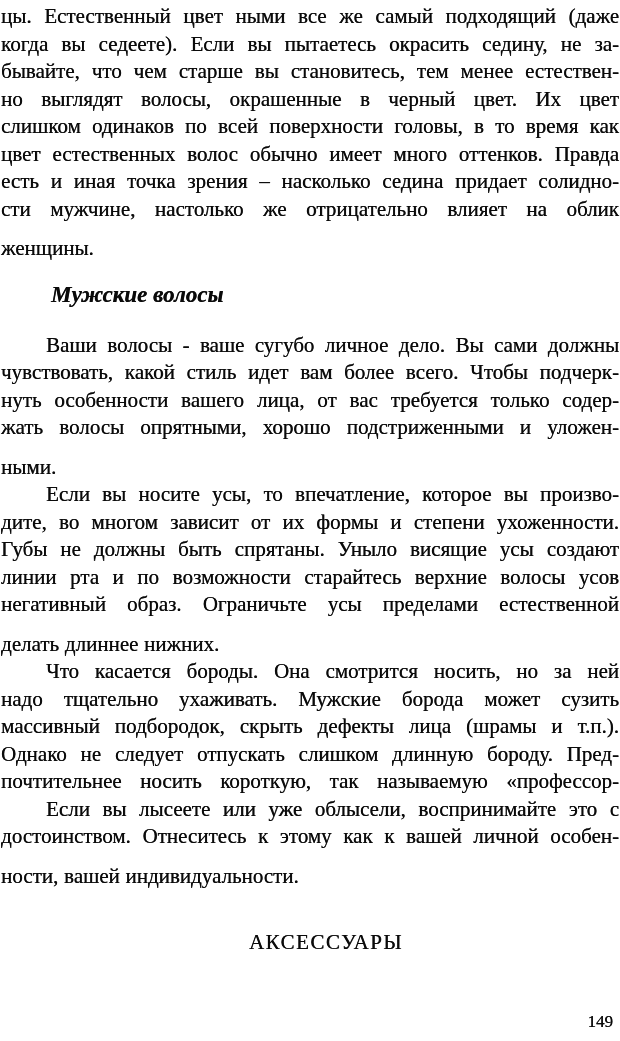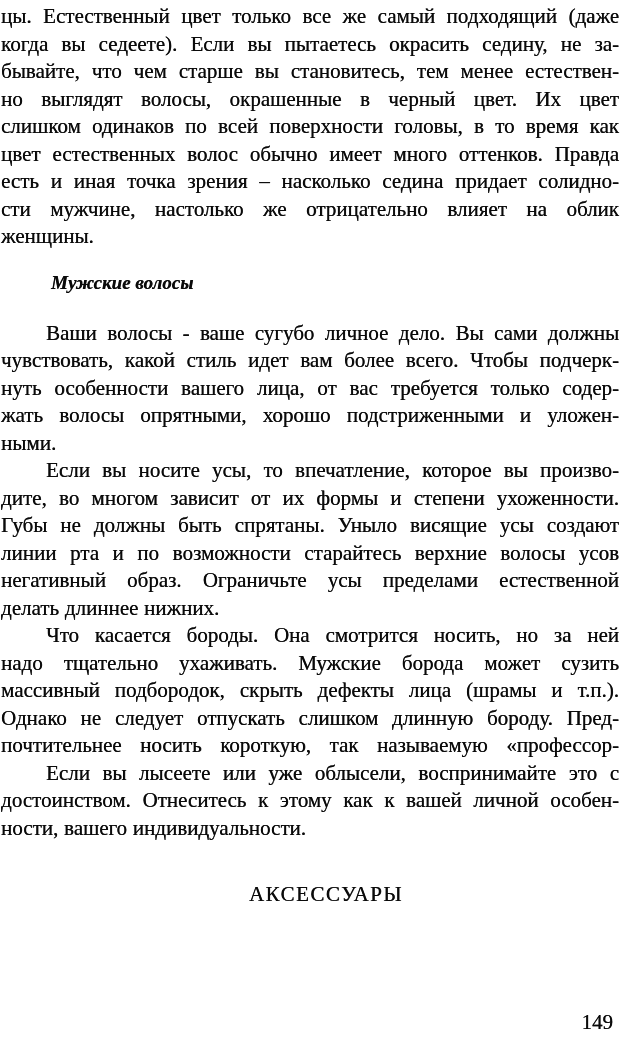--- a/index.html
+++ b/index.html
@@ -30,60 +30,61 @@
 
   .line {
     line-height: 27.5px;
     text-align: justify;
     text-align-last: justify;
     word-spacing: 0.5px;
   }
 
   .line.last {
     text-align-last: left;
+    margin-top: 12px;
   }
 
   .line.indent {
     text-indent: 45px;
   }
 
   .subheading {
     font-style: italic;
     font-weight: bold;
-    font-size: 19px;
+    font-size: 23px;
     line-height: 30px;
     padding-left: 50px;
     margin: 17px 0 22px 0;
   }
 
   .section-heading {
     font-weight: normal;
     font-size: 21px;
     line-height: 28px;
     text-align: center;
     letter-spacing: 1.5px;
     margin: 38px 0 26px 0;
     padding-left: 32px;
   }
 
   .page-number {
     position: absolute;
     top: 1010px;
     right: 7px;
-    font-size: 21px;
+    font-size: 17px;
     line-height: 24px;
   }
 </style>
 </head>
 <body>
 
 <main class="page">
 
   <section class="para">
-    <div class="line">цы. Естественный цвет только все же самый подходящий (даже</div>
+    <div class="line">цы. Естественный цвет ными все же самый подходящий (даже</div>
     <div class="line">когда вы седеете). Если вы пытаетесь окрасить седину, не за-</div>
     <div class="line">бывайте, что чем старше вы становитесь, тем менее естествен-</div>
     <div class="line">но выглядят волосы, окрашенные в черный цвет. Их цвет</div>
     <div class="line">слишком одинаков по всей поверхности головы, в то время как</div>
     <div class="line">цвет естественных волос обычно имеет много оттенков. Правда</div>
     <div class="line">есть и иная точка зрения – насколько седина придает солидно-</div>
     <div class="line">сти мужчине, настолько же отрицательно влияет на облик</div>
     <div class="line last">женщины.</div>
   </section>
 
@@ -110,21 +111,21 @@
     <div class="line indent">Что касается бороды. Она смотрится носить, но за ней</div>
     <div class="line">надо тщательно ухаживать. Мужские борода может сузить</div>
     <div class="line">массивный подбородок, скрыть дефекты лица (шрамы и т.п.).</div>
     <div class="line">Однако не следует отпускать слишком длинную бороду. Пред-</div>
     <div class="line">почтительнее носить короткую, так называемую «профессор-</div>
   </section>
 
   <section class="para">
     <div class="line indent">Если вы лысеете или уже облысели, воспринимайте это с</div>
     <div class="line">достоинством. Отнеситесь к этому как к вашей личной особен-</div>
-    <div class="line last">ности, вашего индивидуальности.</div>
+    <div class="line last">ности, вашей индивидуальности.</div>
   </section>
 
   <h1 class="section-heading">АКСЕССУАРЫ</h1>
 
 
   <div class="page-number">149</div>
 
 </main>
 
 </body></html>

